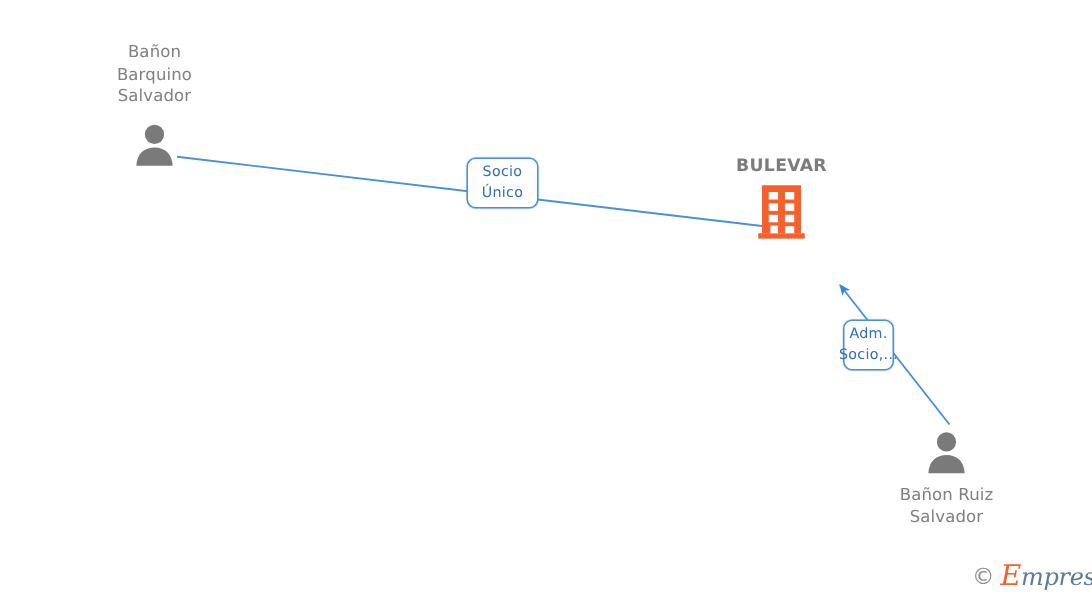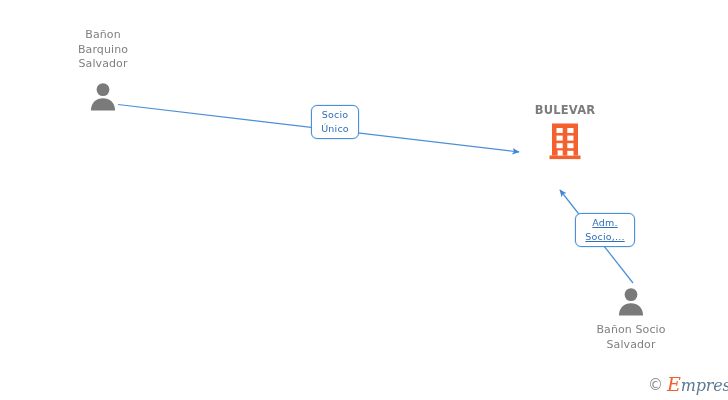--- a/index.html
+++ b/index.html
@@ -130,21 +130,21 @@
   <div class="person-node" style="left:38px; top:28px; width:130px;">
     <div class="person-label">Bañon</div>
     <div class="person-label">Barquino</div>
     <div class="person-label">Salvador</div>
     <svg class="person-icon" width="30" height="30" viewBox="0 0 30 30" style="margin-top:9px;" xmlns="http://www.w3.org/2000/svg">
       <circle cx="15" cy="8.6" r="6.4" fill="#7a7a7a"></circle>
       <path d="M2.9 29.5 C3.3 21.3 8.3 17.3 15 17.3 C21.7 17.3 26.7 21.3 27.1 29.5 Z" fill="#7a7a7a"></path>
     </svg>
   </div>
 
-  <div class="company-node" style="left:500px; top:103px; width:130px;">
+  <div class="company-node" style="left:456px; top:103px; width:130px;">
     <div class="company-label">BULEVAR</div>
     <svg class="company-icon" width="34" height="38" viewBox="0 0 34 38" xmlns="http://www.w3.org/2000/svg">
       <rect x="4" y="1.5" width="26" height="32" fill="#f4612f"></rect>
       <rect x="1.5" y="33.5" width="31" height="3.6" fill="#f4612f"></rect>
       <g fill="#ffffff">
         <rect x="8.5" y="6" width="6.2" height="5"></rect>
         <rect x="19.3" y="6" width="6.2" height="5"></rect>
         <rect x="8.5" y="13.6" width="6.2" height="5"></rect>
         <rect x="19.3" y="13.6" width="6.2" height="5"></rect>
         <rect x="8.5" y="21.2" width="6.2" height="5"></rect>
@@ -153,31 +153,31 @@
         <rect x="19.3" y="28.8" width="6.2" height="4.7"></rect>
       </g>
     </svg>
   </div>
 
   <div class="edge-label" style="left:296px; top:105px; width:48px; height:34px;">
     <span>Socio</span>
     <span>Único</span>
   </div>
 
-  <div class="edge-label" style="left:560px; top:213px; width:60px; height:34px;text-decoration:underline;">
+  <div class="edge-label" style="left:547px; top:213px; width:34px; height:34px;">
     <span>Adm.</span>
     <span>Socio,...</span>
   </div>
 
   <div class="person-node" style="left:566px; top:286px; width:130px;">
     <svg class="person-icon" width="30" height="30" viewBox="0 0 30 30" xmlns="http://www.w3.org/2000/svg">
       <circle cx="15" cy="8.6" r="6.4" fill="#7a7a7a"></circle>
       <path d="M2.9 29.5 C3.3 21.3 8.3 17.3 15 17.3 C21.7 17.3 26.7 21.3 27.1 29.5 Z" fill="#7a7a7a"></path>
     </svg>
-    <div class="person-label" style="margin-top:7px;">Bañon Socio</div>
+    <div class="person-label" style="margin-top:7px;">Bañon Ruiz</div>
     <div class="person-label">Salvador</div>
   </div>
 
   <div class="watermark" style="left:648px; top:376px;">
     <span class="wm-copy">©</span>
     <span class="wm-text"><span class="wm-cap">E</span><span>mpresia</span></span>
   </div>
 
 </div>
 

